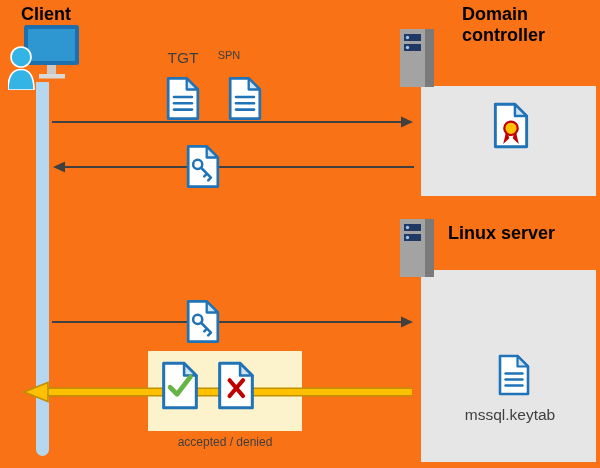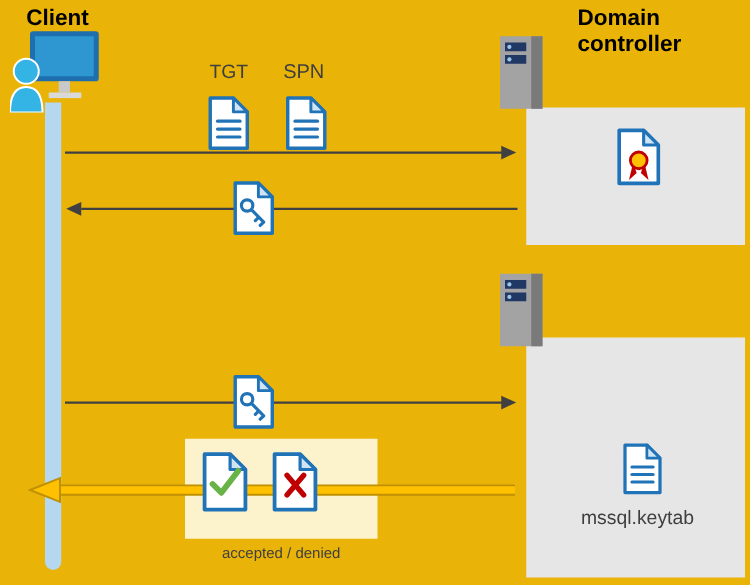--- a/index.html
+++ b/index.html
@@ -1,31 +1,31 @@
 <!DOCTYPE html>
 <html style="--doc_blue: #2173b8; --doc_fold: #cfe4f5; --lifeline: #b5d7f0; --panel_gray: #e6e6e6; --highlight_yellow: #fcf2cb; --arrow_gray: #404040; --arrow_gold: #ffc000; --arrow_gold_dark: #bf9000; --check_green: #67b346; --cross_red: #c00000; --sql_blue: #0e6fc0; --sql_blue_light: #4da0dc; --seal_gold: #ffc000; --seal_red: #c00000; --server_gray: #a3a3a3; --server_gray_dark: #7a7a7a; --server_bar_navy: #1f3864; --monitor_frame: #1d6fae; --monitor_blue: #2e96d1; --person_teal: #34b4e4; --text_dark: #3f3f3f;"><head>
 <meta charset="utf-8">
 <style>
   html,body{margin:0;padding:0;background:#fff;}
   .canvas{
-    position:relative;width:600px;height:468px;background:#eab308;
+    position:relative;width:600px;height:468px;background:#f97316;
     font-family:"Liberation Sans",sans-serif;overflow:hidden;
   }
   .abs{position:absolute;}
   .hdr{position:absolute;font-weight:bold;color:#000;font-size:18px;line-height:1.15;}
   .sub{position:absolute;color:var(--text_dark);text-align:center;}
 
   
   .client-hdr{left:21px;top:4px;}
   .dc-hdr{left:452px;top:4px;width:122px;margin-left:10px;}
   .linux-hdr{left:448px;top:223px;width:145px;}
 
   
   .tgt-lbl{left:161px;top:49px;width:44px;font-size:15.5px;}
-  .spn-lbl{left:221px;top:49px;width:44px;font-size:16px;}
+  .spn-lbl{left:207px;top:49px;width:44px;font-size:11px;}
   .keytab-lbl{left:438px;top:406px;width:144px;font-size:15.5px;}
   .accepted-lbl{left:140px;top:435px;width:170px;font-size:12px;}
 
   
   .panel{position:absolute;background:var(--panel_gray);}
   .dc-panel{left:421px;top:86px;width:175px;height:110px;}
   .linux-panel{left:421px;top:270px;width:175px;height:192px;}
   .lifeline{position:absolute;left:36px;top:82px;width:13px;height:374px;
     background:var(--lifeline);border-radius:0 0 7px 7px;}
   .highlight{position:absolute;left:148px;top:351px;width:154px;height:80px;
@@ -126,20 +126,21 @@
   <div class="abs linux-server">
     <svg viewBox="0 0 40 62">
       <rect class="srv-body" x="3" y="2" width="34" height="58"></rect>
       <rect class="srv-side" x="28" y="2" width="9" height="58"></rect>
       <rect class="srv-bar" x="7" y="7" width="17" height="7"></rect>
       <circle class="srv-dot" cx="10.5" cy="10.5" r="1.7"></circle>
       <rect class="srv-bar" x="7" y="17" width="17" height="7"></rect>
       <circle class="srv-dot" cx="10.5" cy="20.5" r="1.7"></circle>
     </svg>
   </div>
+  <div class="hdr linux-hdr">Linux server</div>
   <div class="abs keytab-icon">
     <svg viewBox="0 0 34 42">
       <path class="doc-body" d="M3 2 H20.5 L31 12.5 V40 H3 Z"></path>
       <path class="doc-fold" d="M20.5 2 V12.5 H31 Z"></path>
       <line class="doc-line" x1="8.5" y1="19.5" x2="25.5" y2="19.5"></line>
       <line class="doc-line" x1="8.5" y1="25.5" x2="25.5" y2="25.5"></line>
       <line class="doc-line" x1="8.5" y1="31.5" x2="25.5" y2="31.5"></line>
     </svg>
   </div>
   <div class="sub keytab-lbl">mssql.keytab</div>

